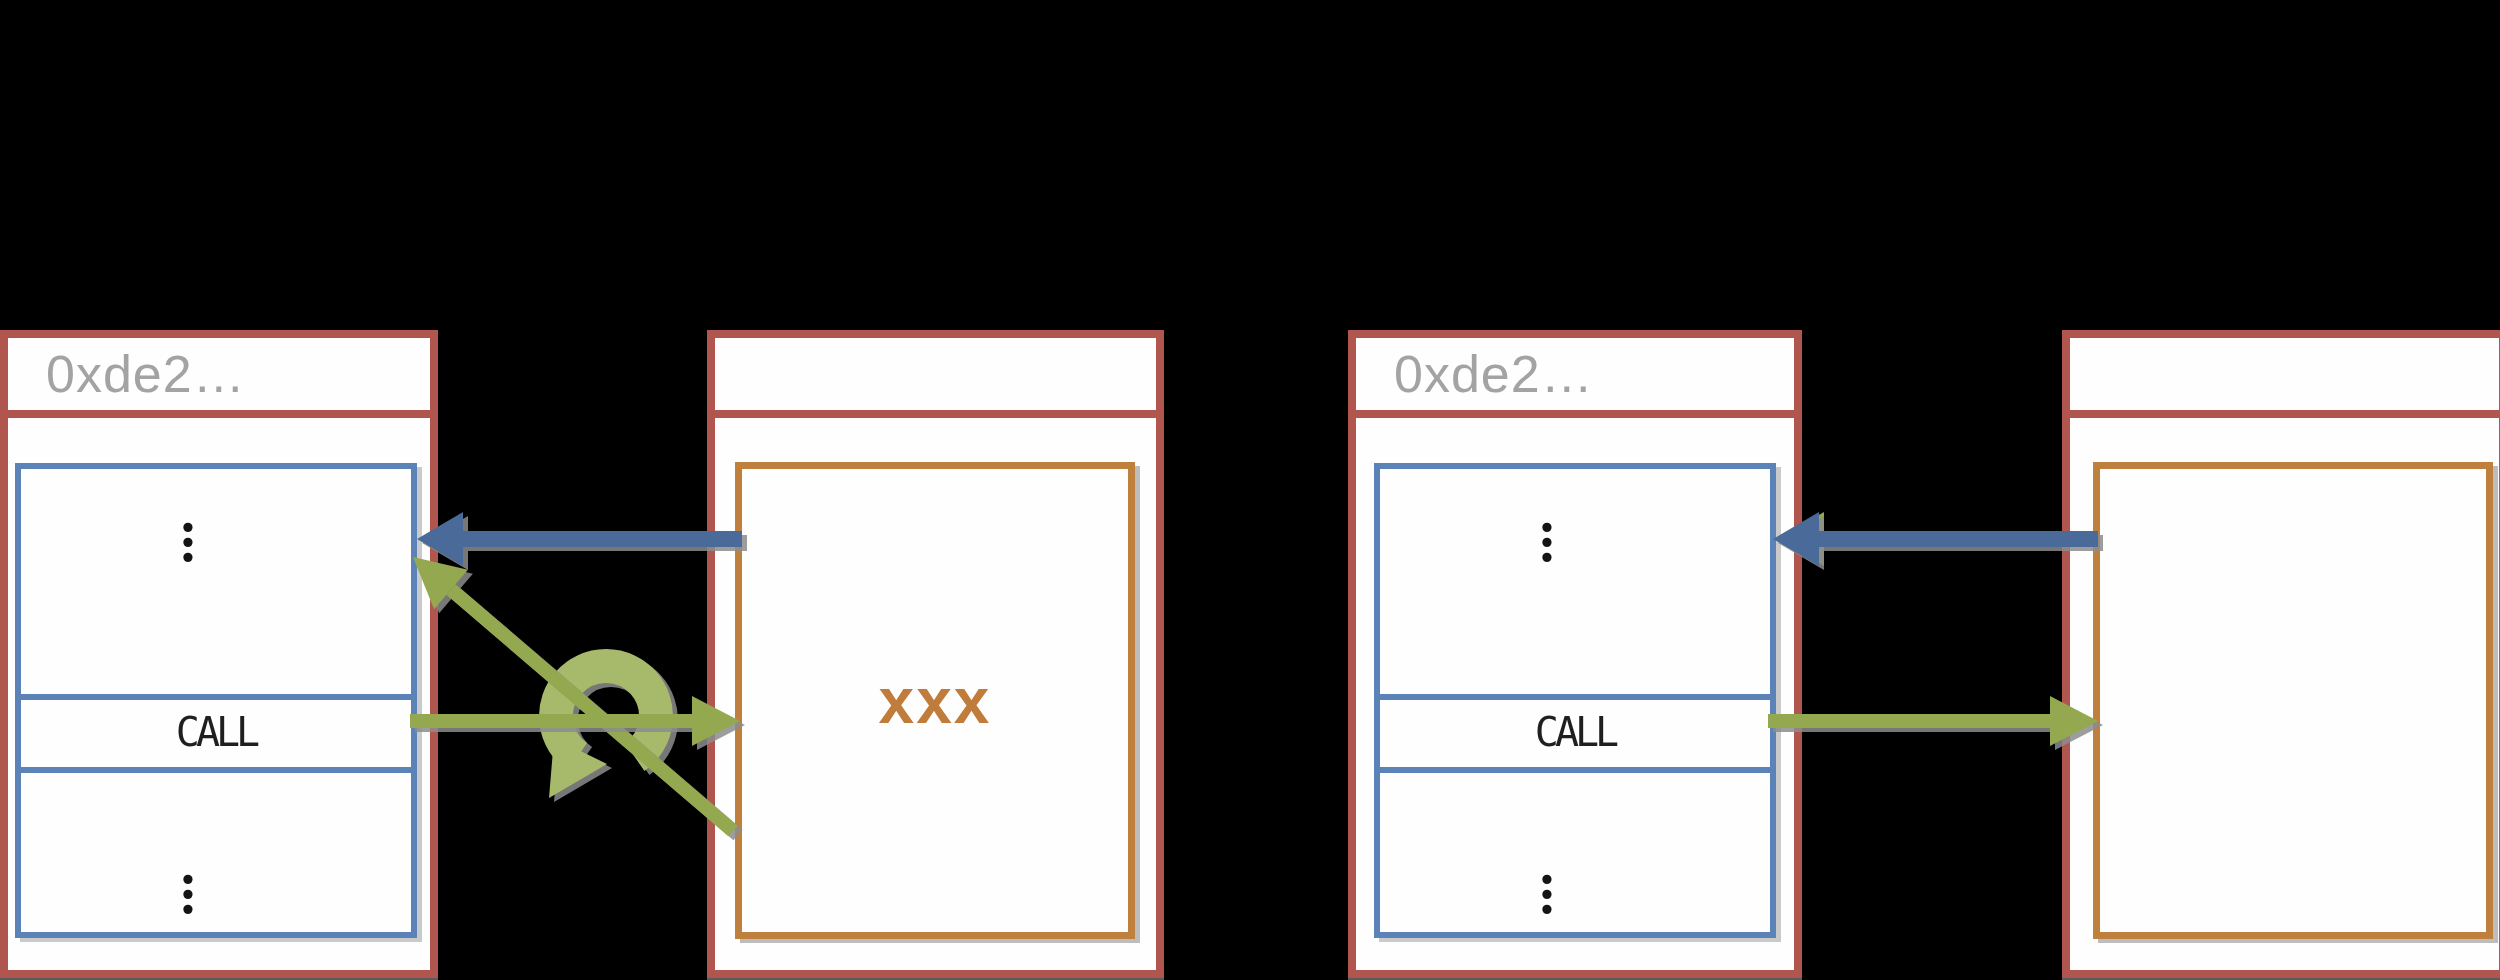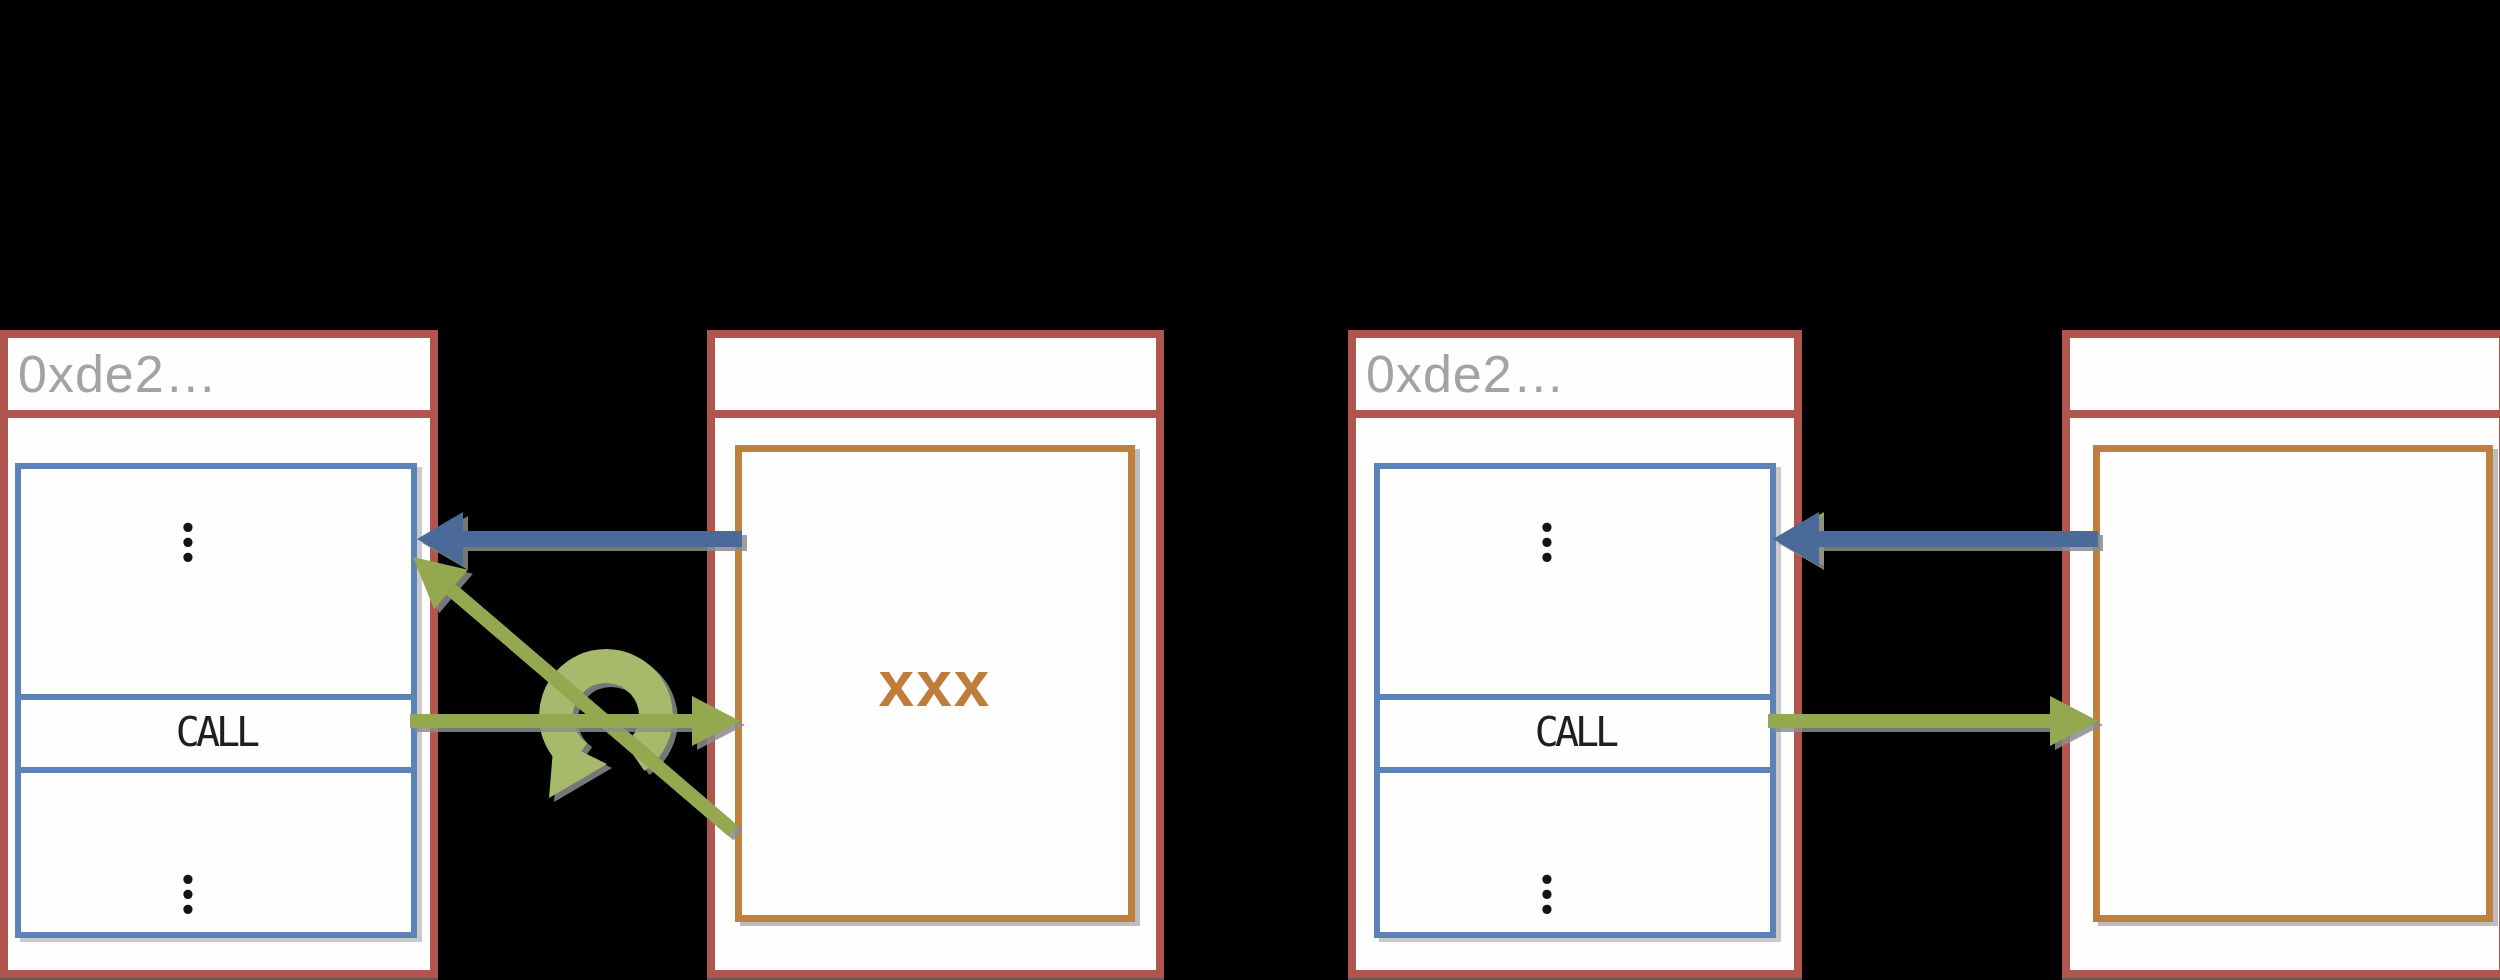--- a/index.html
+++ b/index.html
@@ -3,21 +3,21 @@
 <meta charset="utf-8">
 <style>
   html,body { margin:0; padding:0; background:#000; }
   #canvas { position:relative; width:2500px; height:980px; background:#000000; overflow:hidden;
             font-family:"Liberation Sans", sans-serif; }
 
   
   .contract-box { position:absolute; top:330px; height:648px; background:#fefefe;
                   border:8px solid #b1564e; box-sizing:border-box;
                   box-shadow:0 5px 0 rgba(120,120,120,0.75); }
-  .box-header { height:72px; display:flex; align-items:center; padding-left:10px;
+  .box-header { height:72px; display:flex; align-items:center; padding-left:38px;
                 font-size:52px; color:#a3a3a3; letter-spacing:1px; overflow:hidden; }
   .box-divider { position:absolute; left:0; right:0; top:72px; height:8px; background:#b1564e; }
 
   
   .stack-box { position:absolute; top:125px; width:402px; height:475px;
                border:6px solid #5b83b7; box-sizing:border-box; background:#fefefe;
                display:flex; flex-direction:column;
                box-shadow:5px 4px 0 rgba(140,140,140,0.45); }
   .stack-row-top    { height:225px; display:flex; align-items:center; justify-content:center; }
   .stack-row-call   { height:73px; border-top:6px solid #5b83b7; box-sizing:border-box;
@@ -26,21 +26,21 @@
 
   .dots { white-space:pre-line; font-family:"DejaVu Sans", sans-serif; font-size:32px;
           line-height:15px; color:#141414; text-align:center; }
   .dots-top    { transform:translate(-28px,-38px); }
   .dots-bottom { transform:translate(-28px,43px); }
 
   .call-label { font-family:"DejaVu Sans Mono", monospace; font-size:40px; letter-spacing:-4px;
                 color:#1f1f1f; transform:translateY(-2px); }
 
   
-  .code-box { position:absolute; top:107px; width:400px; height:477px;
+  .code-box { position:absolute; top:124px; width:400px; height:477px;
               border:7px solid #c0803d; box-sizing:border-box; background:#fefefe;
               display:flex; align-items:center; justify-content:center;
               box-shadow:5px 4px 0 rgba(135,135,135,0.55); }
   .xxx-label { font-size:64px; font-weight:bold; color:#c07c3b; letter-spacing:2px; }
 
   
   #caller-left  { left:0px;    width:438px; }
   #callee-left  { left:707px;  width:457px; }
   #caller-right { left:1348px; width:454px; }
   #callee-right { left:2062px; width:445px; }

